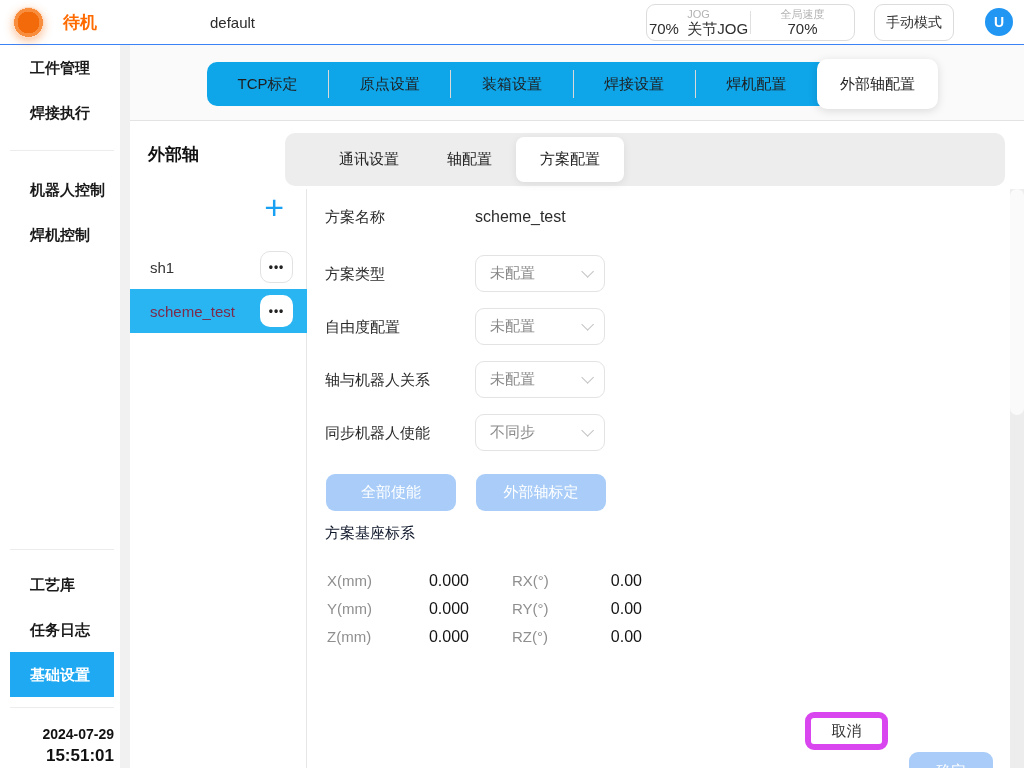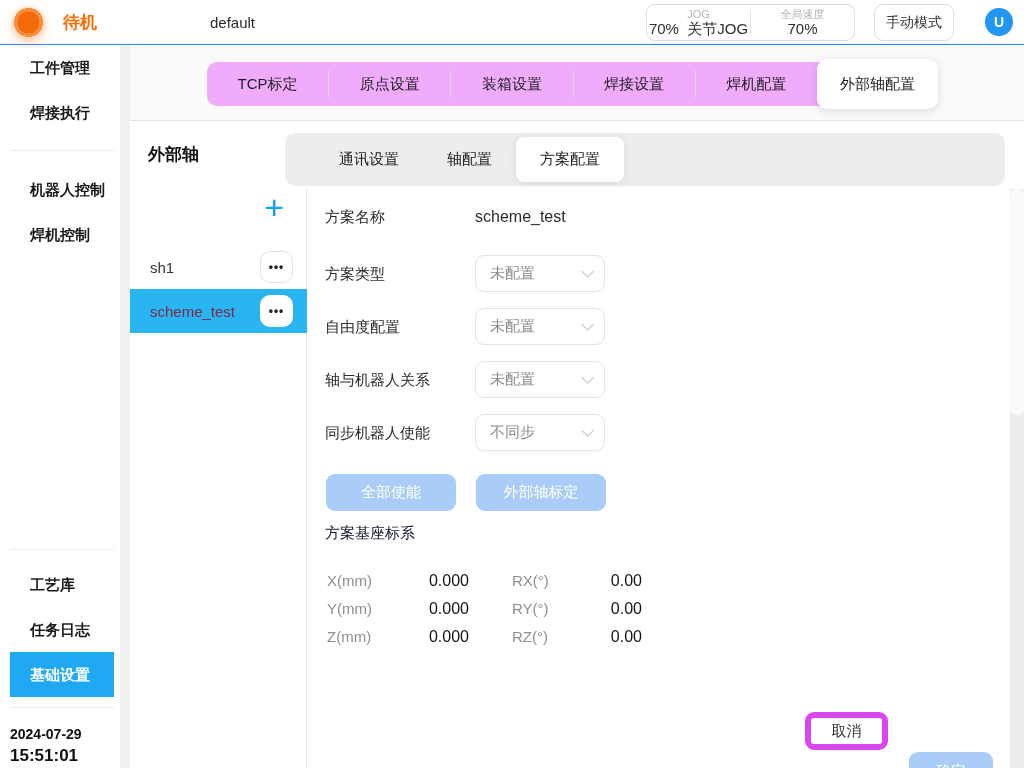--- a/index.html
+++ b/index.html
@@ -20,30 +20,30 @@
   .mode-btn { position:absolute; left:874px; top:4px; width:80px; height:37px; background:#fff; border:1px solid #dcdcdc; border-radius:9px; font-size:14px; color:#333; font-family:inherit; }
   .avatar { position:absolute; left:985px; top:8px; width:28px; height:28px; border-radius:50%; background:#2196f3; color:#fff; font-size:14px; font-weight:700; display:flex; align-items:center; justify-content:center; }
 
   
   .sidebar { position:absolute; left:0; top:45px; width:104px; height:723px; background:#fff; display:flex; flex-direction:column;margin-left:10px; }
   .s-item { height:45px; line-height:45px; padding-left:20px; font-size:15px; font-weight:600; color:#1a1a1a; cursor:pointer; white-space:nowrap; }
   .s-item.active { background:#1fa9f2; color:#fff; }
   .s-div { height:1px; background:#ececec; margin:15px 0 16px 0; }
   .s-div2 { height:1px; background:#ececec; margin:10px 0 0 0; }
   .s-spacer { flex:1; }
-  .s-datetime { margin-top:16px; text-align:left; color:#111; }
+  .s-datetime { margin-top:16px; text-align:right; color:#111; }
   .s-date { font-size:14px; font-weight:600; line-height:20px; }
   .s-time { font-size:17px; font-weight:700; line-height:24px; }
 
   .gutter { position:absolute; left:120px; top:45px; width:10px; height:723px; background:#f1f1f1; }
 
   
   .main { position:absolute; left:130px; top:45px; width:894px; height:723px; background:#fff; display:flex; flex-direction:column; }
   .header-strip { height:76px; background:#fafafa; border-bottom:1px solid #e3e3e3; position:relative; flex:none; }
-  .main-tabs { position:absolute; left:77px; top:17px; width:731px; height:44px; background:#f0abfc; border-radius:10px; display:flex; align-items:center; }
+  .main-tabs { position:absolute; left:77px; top:17px; width:731px; height:44px; background:#0ea5e9; border-radius:10px; display:flex; align-items:center; }
   .mtab { flex:1; text-align:center; font-size:15px; color:#1f1f1f; cursor:pointer; white-space:nowrap; }
   .mtab-div { width:1px; height:28px; background:#d9d9d9; }
   .mtab.active { background:#fff; border-radius:10px; height:50px; display:flex; align-items:center; justify-content:center; box-shadow:0 2px 10px rgba(0,0,0,.13); }
 
   .section-head { height:68px; position:relative; flex:none; }
   .panel-title { position:absolute; left:18px; top:0; line-height:68px; font-size:17px; font-weight:700; color:#111;text-align:right; }
   .subtabs { position:absolute; left:155px; right:19px; top:12px; height:53px; background:#ededed; border-radius:10px; display:flex; align-items:center; padding-left:30px;text-align:center; }
   .stab { font-size:15px; color:#1f1f1f; padding:0 24px; cursor:pointer; white-space:nowrap; }
   .stab.active { background:#fff; border-radius:8px; height:45px; display:flex; align-items:center; box-shadow:0 2px 8px rgba(0,0,0,.08); }
 

